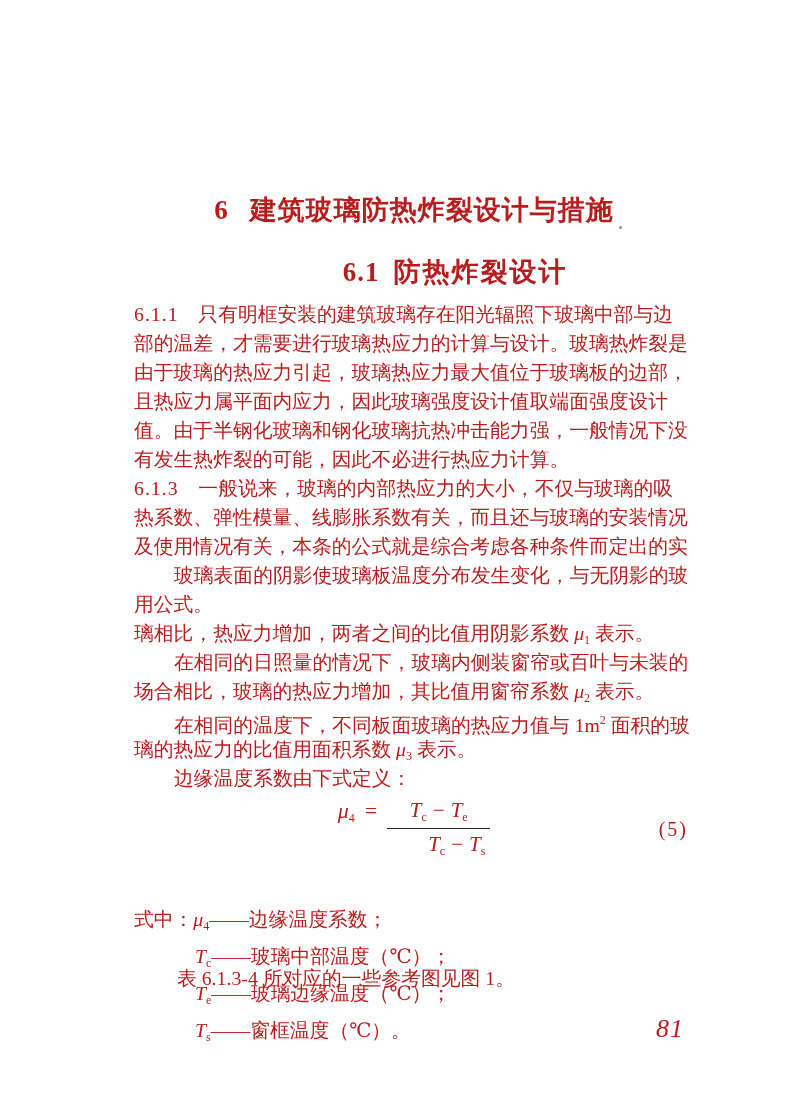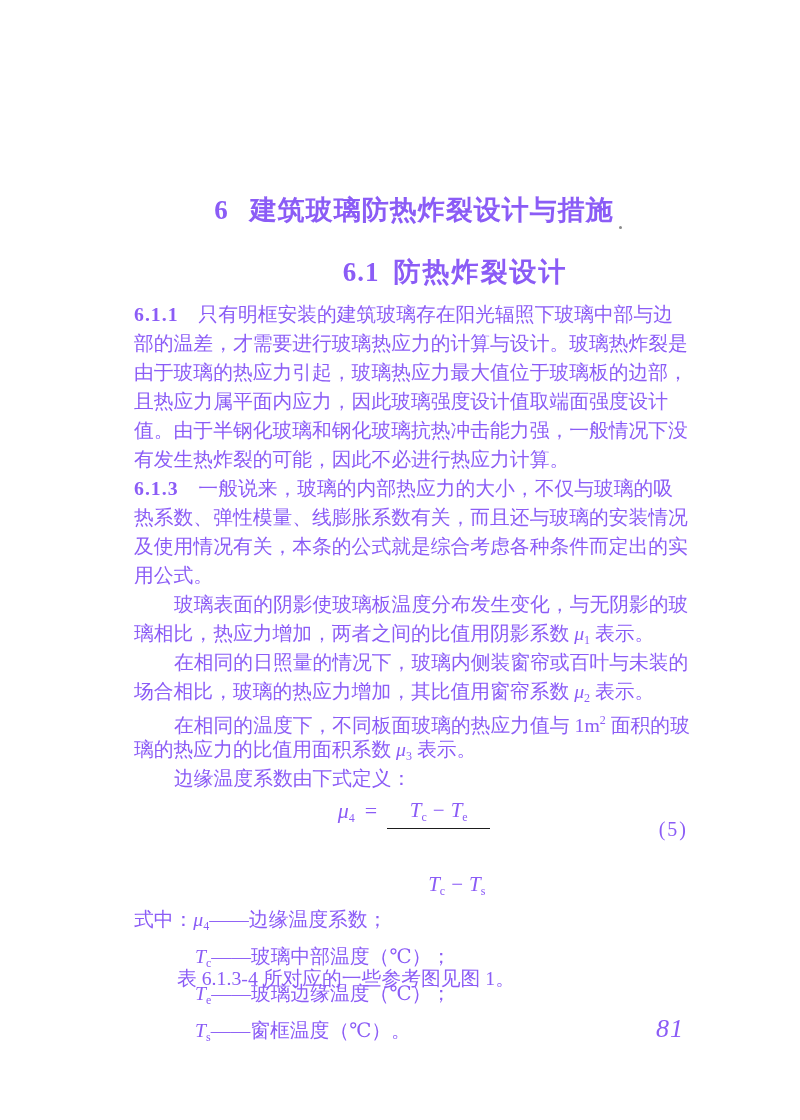--- a/index.html
+++ b/index.html
@@ -2,21 +2,21 @@
 <html><head>
 <meta charset="utf-8">
 <style>
   html,body{margin:0;padding:0;}
   body{background:#e8e8e8;}
   .page{
     position:relative;
     width:800px;height:1120px;
     margin:0 auto;
     background:#ffffff;
-    color:#8b5cf6;
+    color:#b91c1c;
     font-family:"Liberation Serif","DejaVu Serif",serif;
     overflow:hidden;
   }
   .chapter-title{
     position:absolute;
     left:134px;top:192px;width:560px;
     text-align:center;
     font-size:27px;font-weight:bold;
     letter-spacing:1px;
     white-space:nowrap;
@@ -40,37 +40,37 @@
   .body-lines{
     position:absolute;
     left:134px;top:300px;width:566px;
     font-size:19.8px;
   }
   .line{
     height:29px;line-height:29px;
     white-space:nowrap;
   }
   .line.indent{padding-left:40px;}
-  .bold{font-weight:bold;letter-spacing:1px;}
+  .bold{font-weight:normal;letter-spacing:1px;}
   .italic{font-style:italic;}
   .sub{font-size:12px;vertical-align:-4px;font-style:normal;}
   .sup{font-size:12px;vertical-align:8px;font-style:normal;}
   .formula{
     position:absolute;
     left:134px;top:798px;width:560px;height:62px;
   }
   .formula-center{
     position:absolute;left:0;right:0;top:0;bottom:0;
     display:flex;align-items:flex-start;justify-content:center;
     font-size:22px;
   }
   .f-eq{padding:0 10px;}
   .fraction{
     display:inline-flex;flex-direction:column;
-    text-align:center;font-size:21px;gap:40px;
+    text-align:center;font-size:21px;
   }
   .numerator{border-bottom:1.6px solid #1d1d1d;padding:0 5px 3px 5px;}
   .denominator{padding:3px 5px 0 5px;margin-left:36px;}
   .op{padding:0 6px;}
   .eq-number{
     position:absolute;right:6px;top:50%;
     transform:translateY(-50%);
     font-size:20px;letter-spacing:2px;
   }
   .definitions{
@@ -116,22 +116,22 @@
   <div class="body-lines">
       <div class="line"><span class="bold">6.1.1</span><span>　只有明框安装的建筑玻璃存在阳光辐照下玻璃中部与边</span></div>
       <div class="line"><span>部的温差，才需要进行玻璃热应力的计算与设计。玻璃热炸裂是</span></div>
       <div class="line"><span>由于玻璃的热应力引起，玻璃热应力最大值位于玻璃板的边部，</span></div>
       <div class="line"><span>且热应力属平面内应力，因此玻璃强度设计值取端面强度设计</span></div>
       <div class="line"><span>值。由于半钢化玻璃和钢化玻璃抗热冲击能力强，一般情况下没</span></div>
       <div class="line"><span>有发生热炸裂的可能，因此不必进行热应力计算。</span></div>
       <div class="line"><span class="bold">6.1.3</span><span>　一般说来，玻璃的内部热应力的大小，不仅与玻璃的吸</span></div>
       <div class="line"><span>热系数、弹性模量、线膨胀系数有关，而且还与玻璃的安装情况</span></div>
       <div class="line"><span>及使用情况有关，本条的公式就是综合考虑各种条件而定出的实</span></div>
+      <div class="line indent"><span>玻璃表面的阴影使玻璃板温度分布发生变化，与无阴影的玻</span></div>
       <div class="line"><span>用公式。</span></div>
-      <div class="line indent"><span>玻璃表面的阴影使玻璃板温度分布发生变化，与无阴影的玻</span></div>
       <div class="line"><span>璃相比，热应力增加，两者之间的比值用阴影系数 </span><span class="italic">μ</span><span class="sub">1</span><span> 表示。</span></div>
       <div class="line indent"><span>在相同的日照量的情况下，玻璃内侧装窗帘或百叶与未装的</span></div>
       <div class="line"><span>场合相比，玻璃的热应力增加，其比值用窗帘系数 </span><span class="italic">μ</span><span class="sub">2</span><span> 表示。</span></div>
       <div class="line indent"><span>在相同的温度下，不同板面玻璃的热应力值与 1m</span><span class="sup">2</span><span> 面积的玻</span></div>
       <div class="line"><span>璃的热应力的比值用面积系数 </span><span class="italic">μ</span><span class="sub">3</span><span> 表示。</span></div>
       <div class="line indent"><span>边缘温度系数由下式定义：</span></div>
     </div>
 
   <div class="formula">
     <div class="formula-center">

